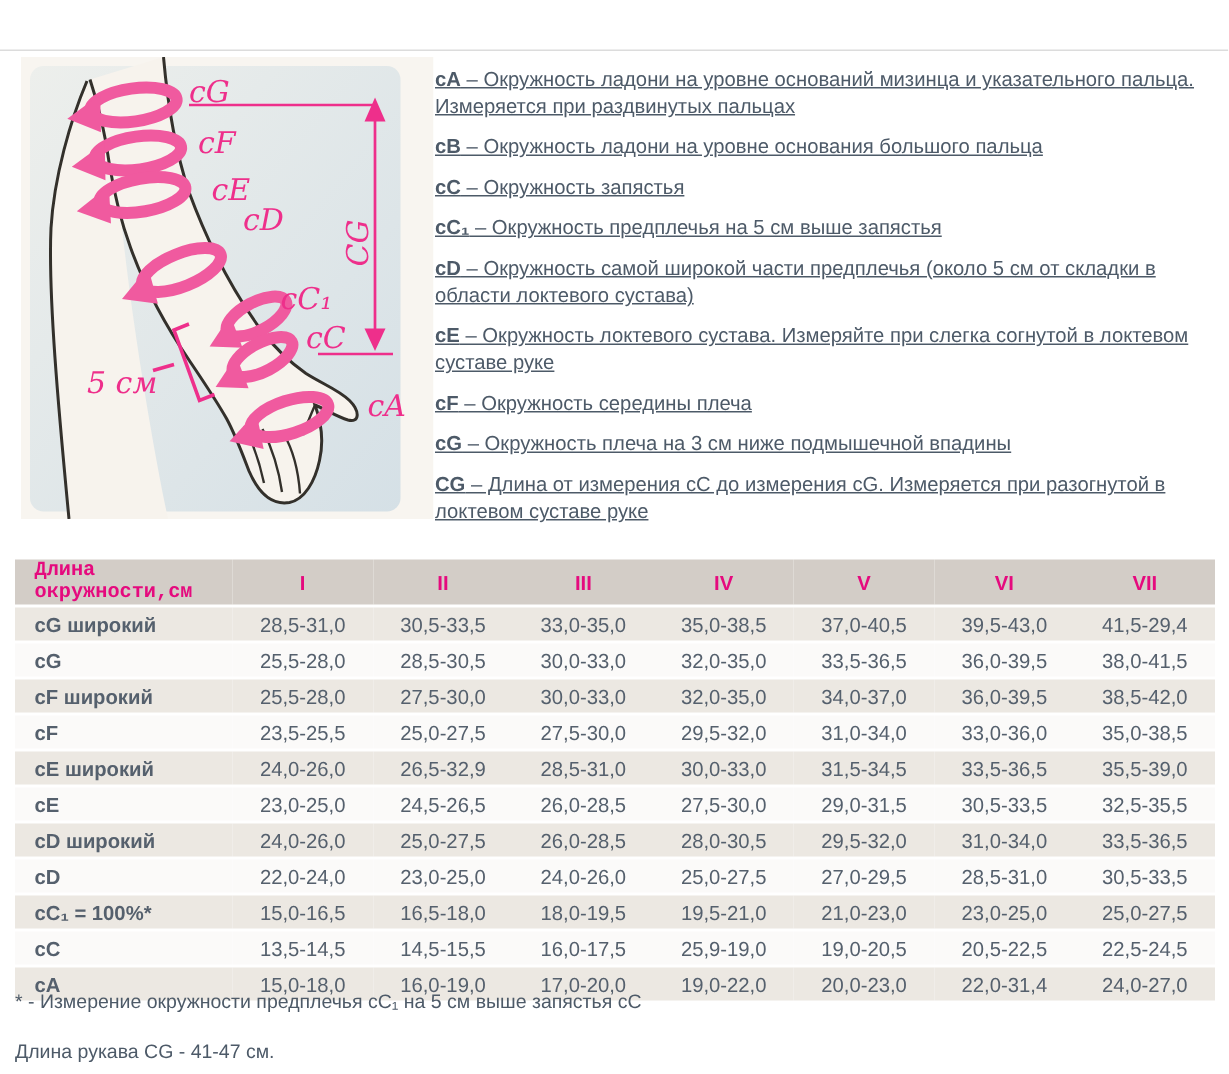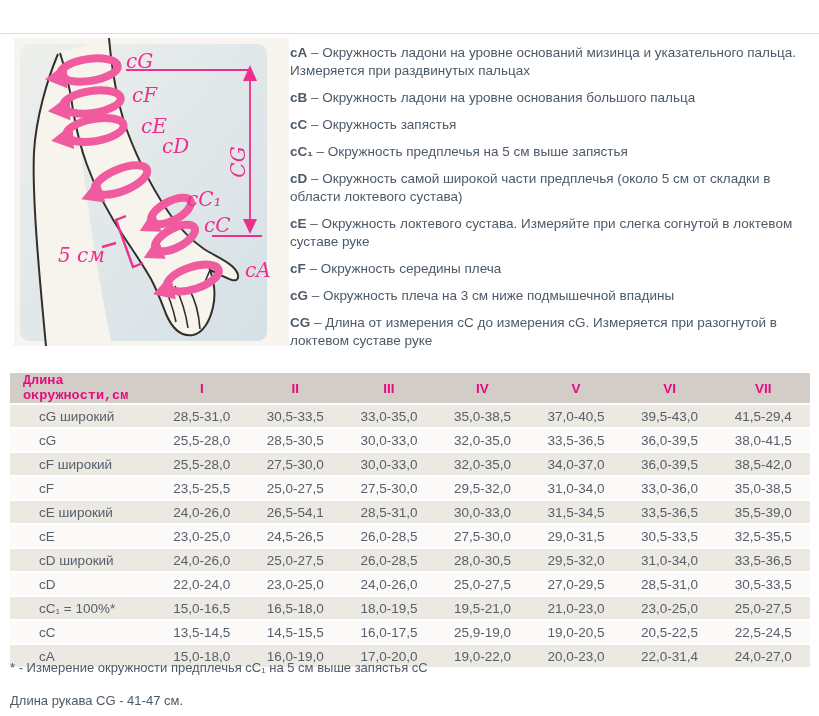--- a/index.html
+++ b/index.html
@@ -12,38 +12,38 @@
     position:absolute; top:33px; left:0; width:819px; height:0;
     border-top:1px solid #dcdcdc;
   }
   .diagram-wrap {
     position:absolute; left:14px; top:38px; width:275px; height:308px;
   }
   .descriptions {
     position:absolute; left:290px; top:44px; width:525px;
     color:#4d5a68; font-size:13.5px; line-height:18px;
   }
-  .descriptions p { margin:0 0 9px 0; }
+  .descriptions p { margin:0 0 9px 0;text-decoration:underline; }
   .descriptions b { font-weight:bold; }
   table.size-table {
     position:absolute; left:10px; top:371px; width:800px;
     border-collapse:separate; border-spacing:0 2px;
     font-size:13.5px; color:#55606d;
   }
   table.size-table th {
     background:#d3cdc7; color:#e50a7e; font-weight:bold;
     height:24px; text-align:center; font-size:13.5px;
   }
   table.size-table th.label-col {
     text-align:left; padding-left:13px; width:145px;font-family:Liberation Mono, monospace;
   }
   table.size-table td {
     height:22px; text-align:center;
   }
-  table.size-table td.label-col { text-align:left; padding-left:29px; }
+  table.size-table td.label-col { text-align:left; padding-left:13px;font-weight:bold; }
   table.size-table tr.odd td { background:#ece8e2; }
   table.size-table tr.even td { background:#fbfaf9; }
   .footnotes {
     position:absolute; left:10px; top:660px; width:780px;
     color:#4d5a68; font-size:13px; line-height:16px;
   }
   .footnotes p { margin:0 0 17px 0; }
   svg text.ring-label {
     font-family:"DejaVu Serif", serif; font-style:italic;
     font-size:20px; fill:#ee2f8b;
@@ -204,21 +204,21 @@
           <td>25,0-27,5</td>
           <td>27,5-30,0</td>
           <td>29,5-32,0</td>
           <td>31,0-34,0</td>
           <td>33,0-36,0</td>
           <td>35,0-38,5</td>
         </tr>
         <tr class="odd">
           <td class="label-col">cE широкий</td>
           <td>24,0-26,0</td>
-          <td>26,5-54,1</td>
+          <td>26,5-32,9</td>
           <td>28,5-31,0</td>
           <td>30,0-33,0</td>
           <td>31,5-34,5</td>
           <td>33,5-36,5</td>
           <td>35,5-39,0</td>
         </tr>
         <tr class="even">
           <td class="label-col">cE</td>
           <td>23,0-25,0</td>
           <td>24,5-26,5</td>

